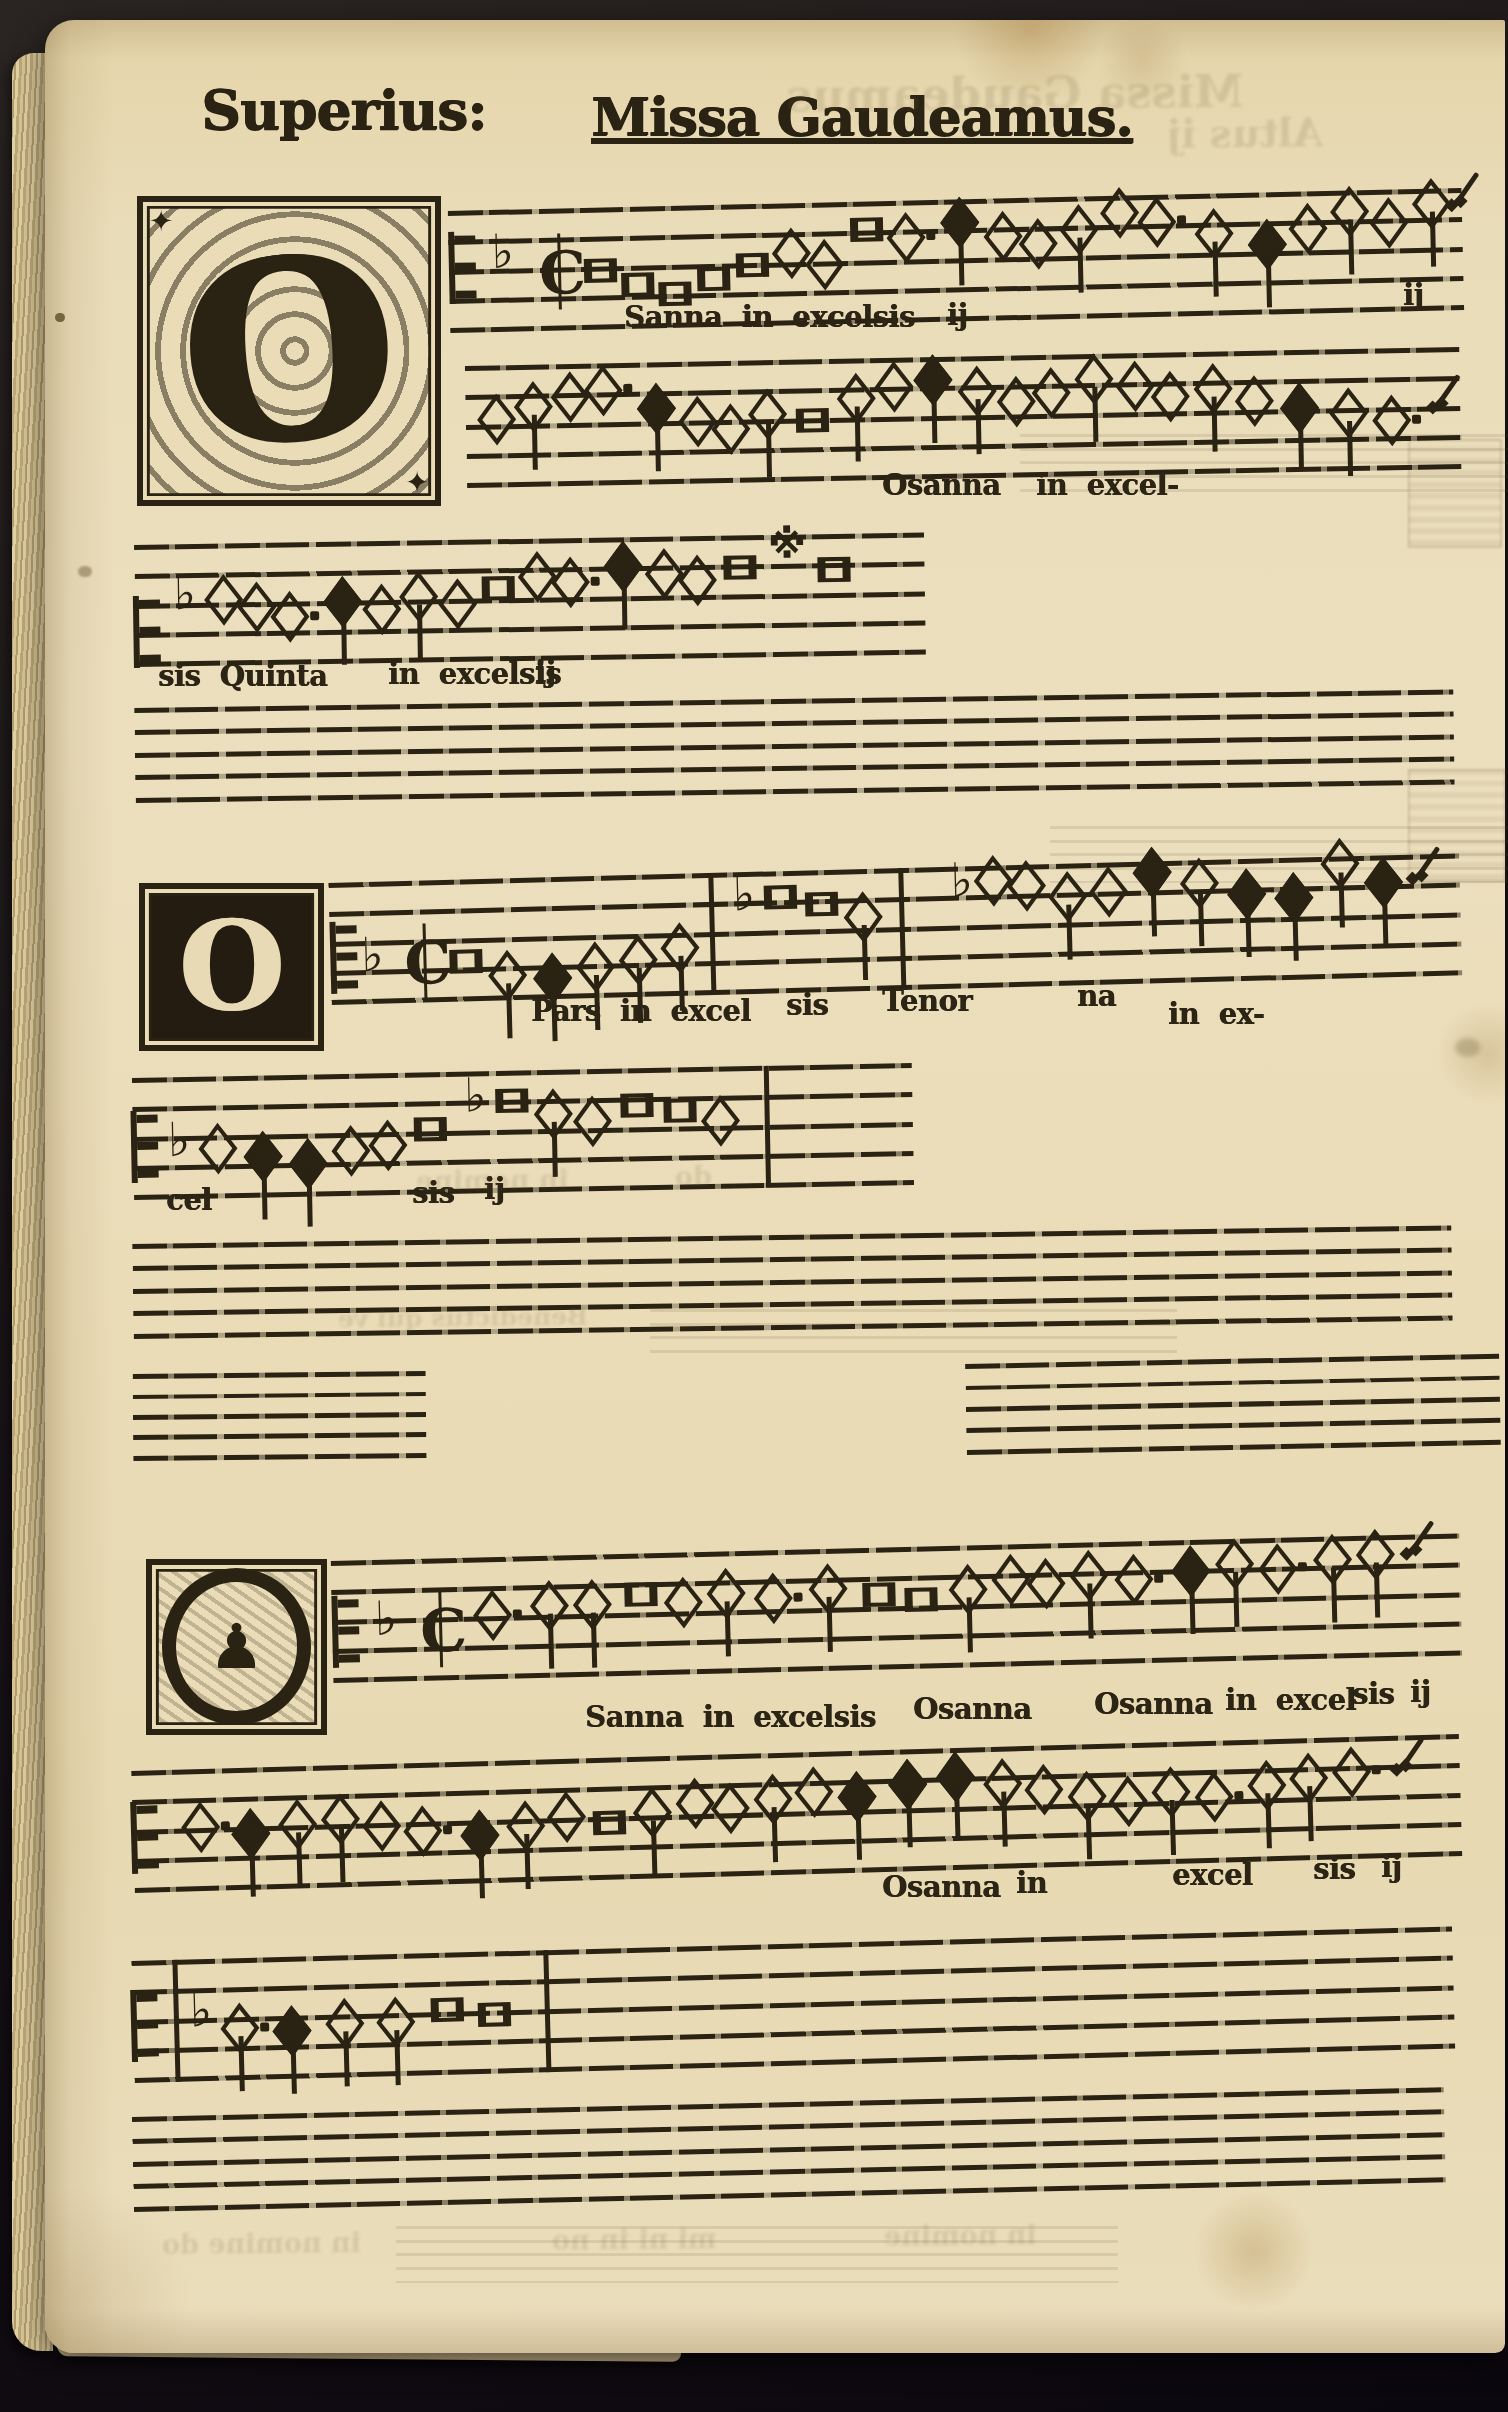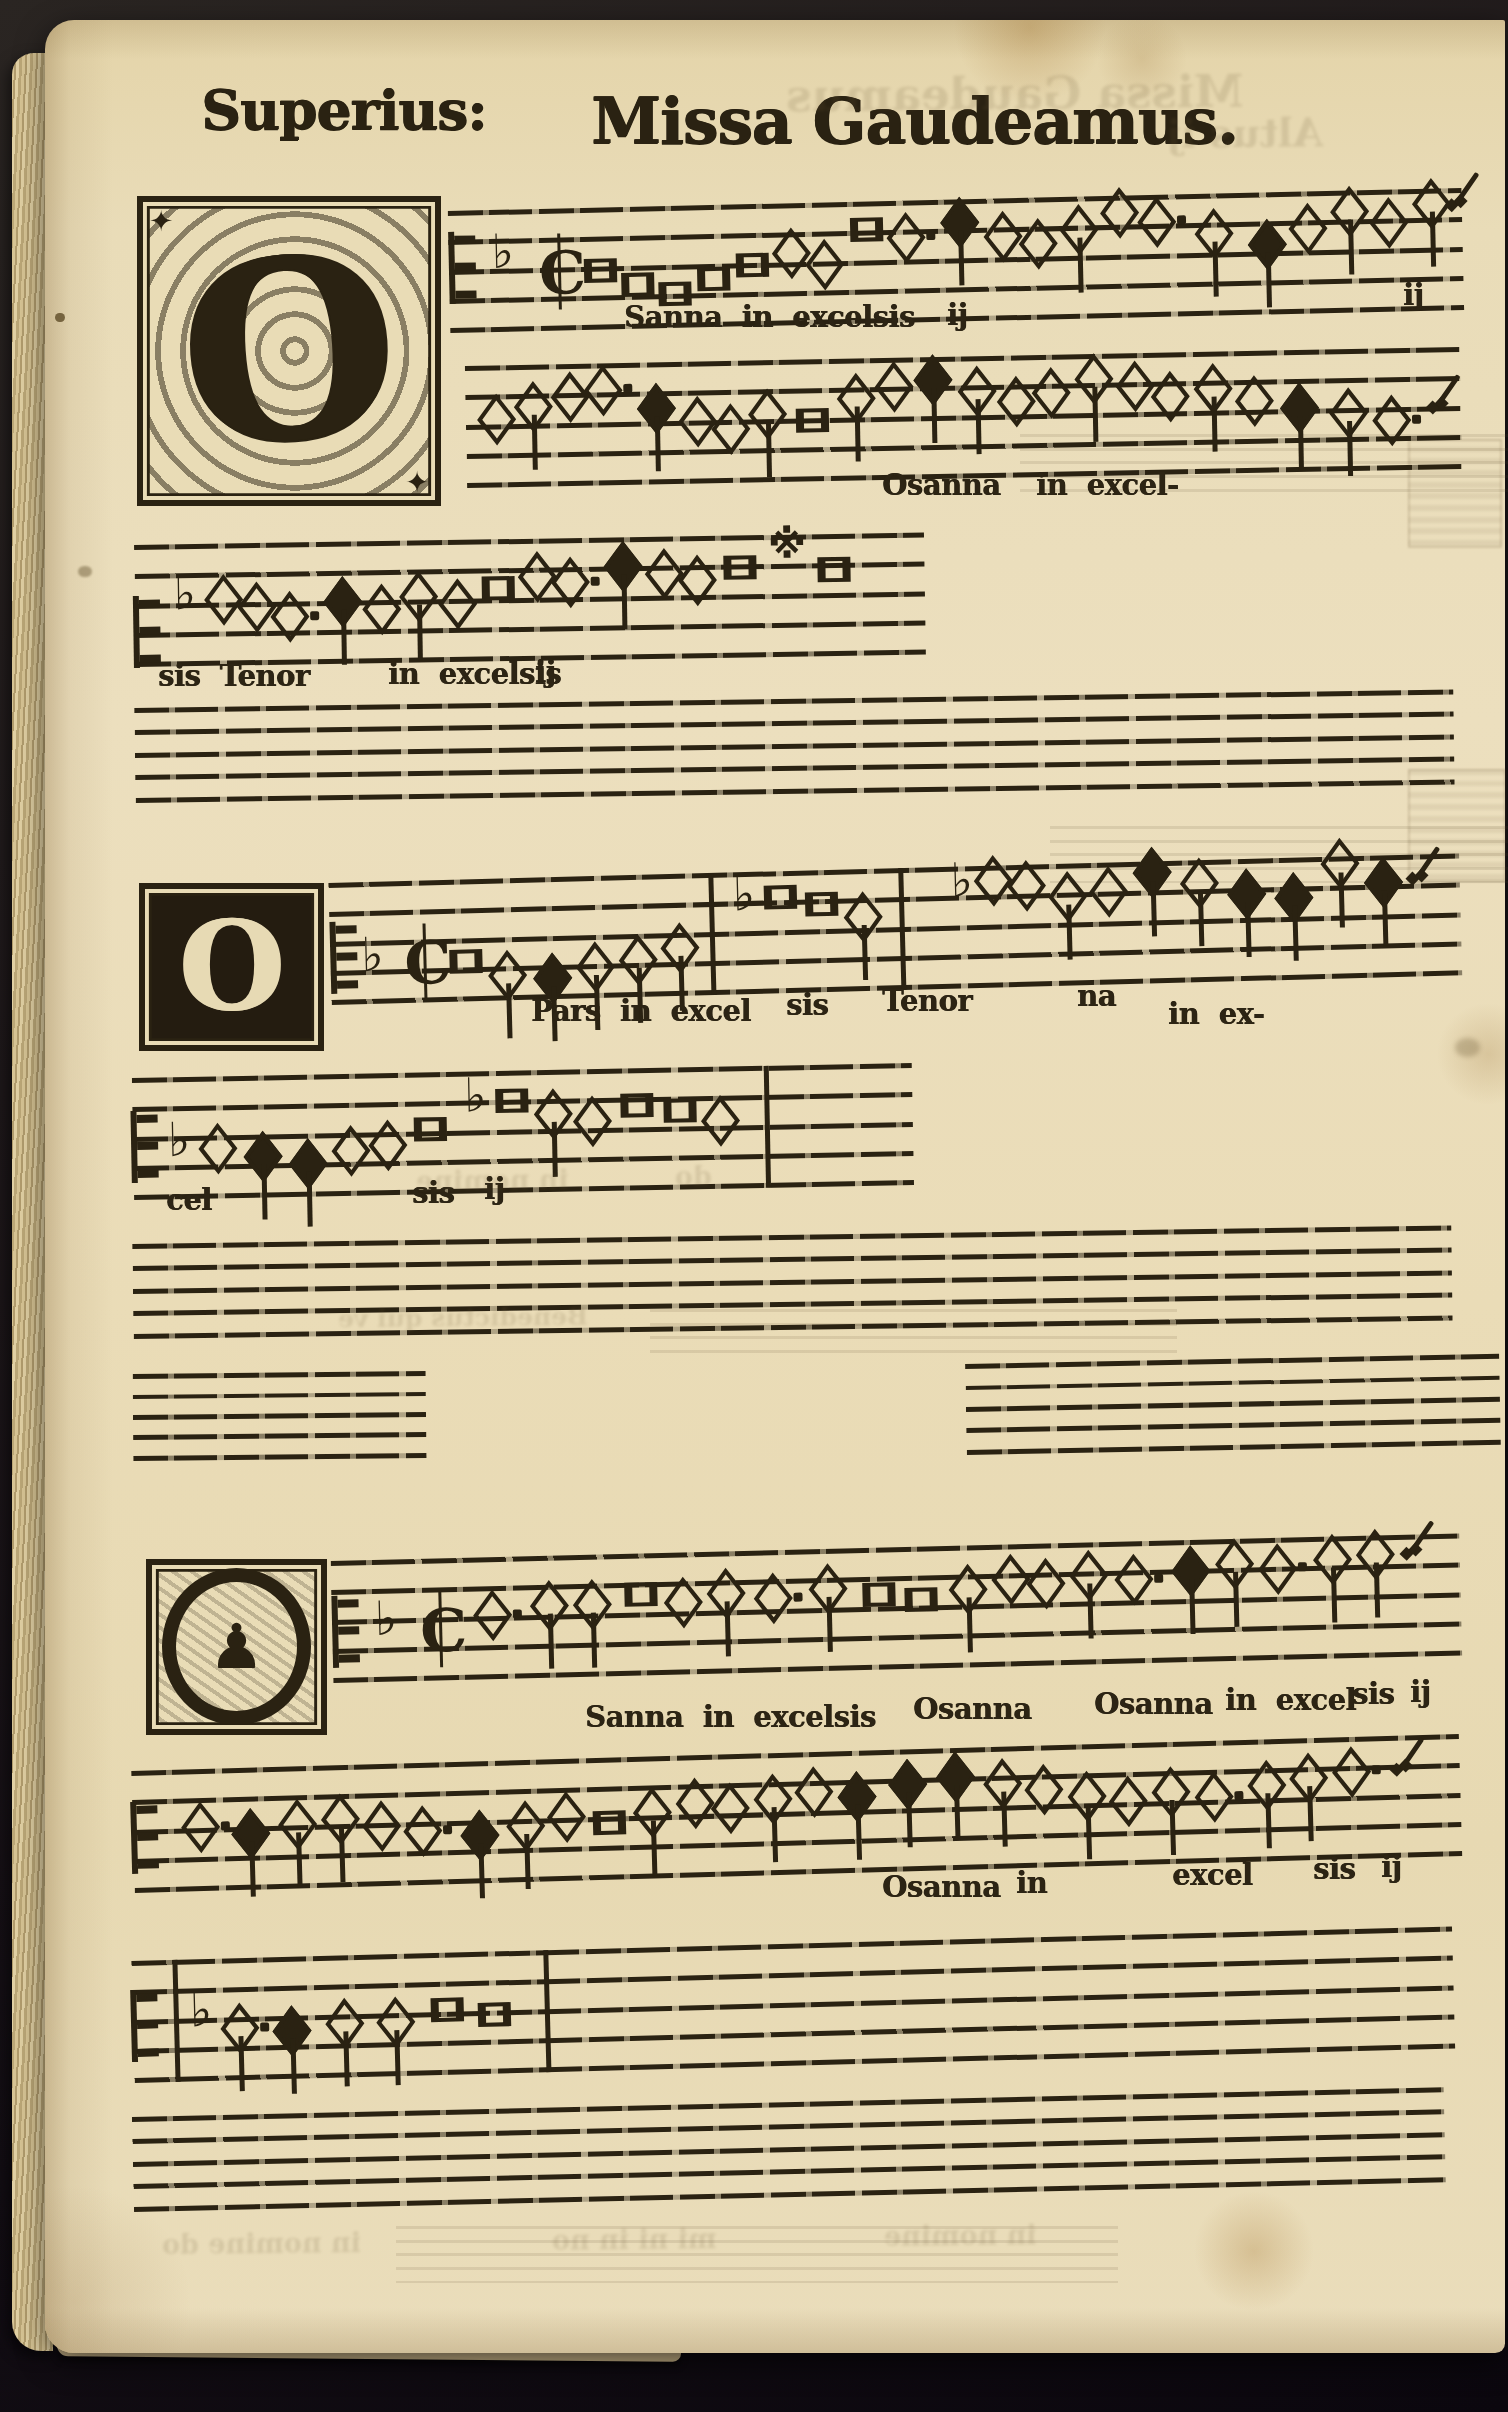--- a/index.html
+++ b/index.html
@@ -36,21 +36,21 @@
       linear-gradient(180deg, rgba(130,100,52,.2) 0, rgba(130,100,52,0) 39px),
       linear-gradient(180deg,#e4d4a9 0%,#e9dcb8 9%,#ecdfbe 30%,#eadcb7 55%,#e7d9b2 78%,#eaddbb 100%);
     box-shadow:0 9.8px 29px rgba(0,0,0,.6);
   }
   .heading{
     position:absolute;color:var(--ink);font-weight:bold;line-height:1;
     text-shadow:1px 0 0 currentColor, 0 1px 0 currentColor;
     letter-spacing:-1px;white-space:nowrap;
   }
   #h-superius{left:156px;top:62px;font-size:55px;}
-  #h-title{left:546px;top:70px;font-size:63px;}
+  #h-title{left:546px;top:70px;font-size:53px;text-decoration:underline;}
   #h-quinta{left:577px;top:784px;font-size:51px;}
   #h-tenor{left:585px;top:1326px;font-size:94px;text-shadow:2px 0 0 currentColor,0 1px 0 currentColor;}
   
   .initial{position:absolute;box-sizing:border-box;border:6.8px solid var(--ink);
     box-shadow:inset 0 0 0 3.9px var(--paper), inset 0 0 0 6.8px var(--ink);
     display:flex;align-items:center;justify-content:center;overflow:hidden;}
   .initial .bigO{font-weight:bold;color:var(--ink);line-height:.9;
     text-shadow:2px 0 0 currentColor,0 2px 0 currentColor,-2px 0 0 currentColor;}
   #init-sup{left:92px;top:176px;width:304px;height:310px;
     background:
@@ -786,21 +786,21 @@
         <div class="sline" style="top: 22.4px;"></div>
         <div class="sline" style="top: 45px;"></div>
         <div class="sline" style="top: 67px;"></div>
         <div class="sline" style="top: 90px;"></div>
       </div>
       <span class="lyric" style="left: 579px; top: 283px;">Sanna in excelsis</span>
       <span class="lyric" style="left: 902px; top: 281px;">ij</span>
       <span class="lyric" style="left: 1358px; top: 261px;">ij</span>
       <span class="lyric" style="left: 837px; top: 451px;">Osanna</span>
       <span class="lyric" style="left: 991px; top: 451px;">in excel-</span>
-      <span class="lyric" style="left: 113px; top: 642px;">sis Tenor</span>
+      <span class="lyric" style="left: 113px; top: 642px;">sis Quinta</span>
       <span class="lyric" style="left: 343px; top: 640px;">in excelsis</span>
       <span class="lyric" style="left: 490px; top: 638px;">ij</span>
       <span class="lyric" style="left: 486px; top: 977px;">Pars in excel</span>
       <span class="lyric" style="left: 741px; top: 971px;">sis</span>
       <span class="lyric" style="left: 837px; top: 967px;">Tenor</span>
       <span class="lyric" style="left: 1032px; top: 962px;">na</span>
       <span class="lyric" style="left: 1123px; top: 980px;">in ex-</span>
       <span class="lyric" style="left: 121px; top: 1166px;">cel</span>
       <span class="lyric" style="left: 367px; top: 1159px;">sis</span>
       <span class="lyric" style="left: 439px; top: 1155px;">ij</span>

